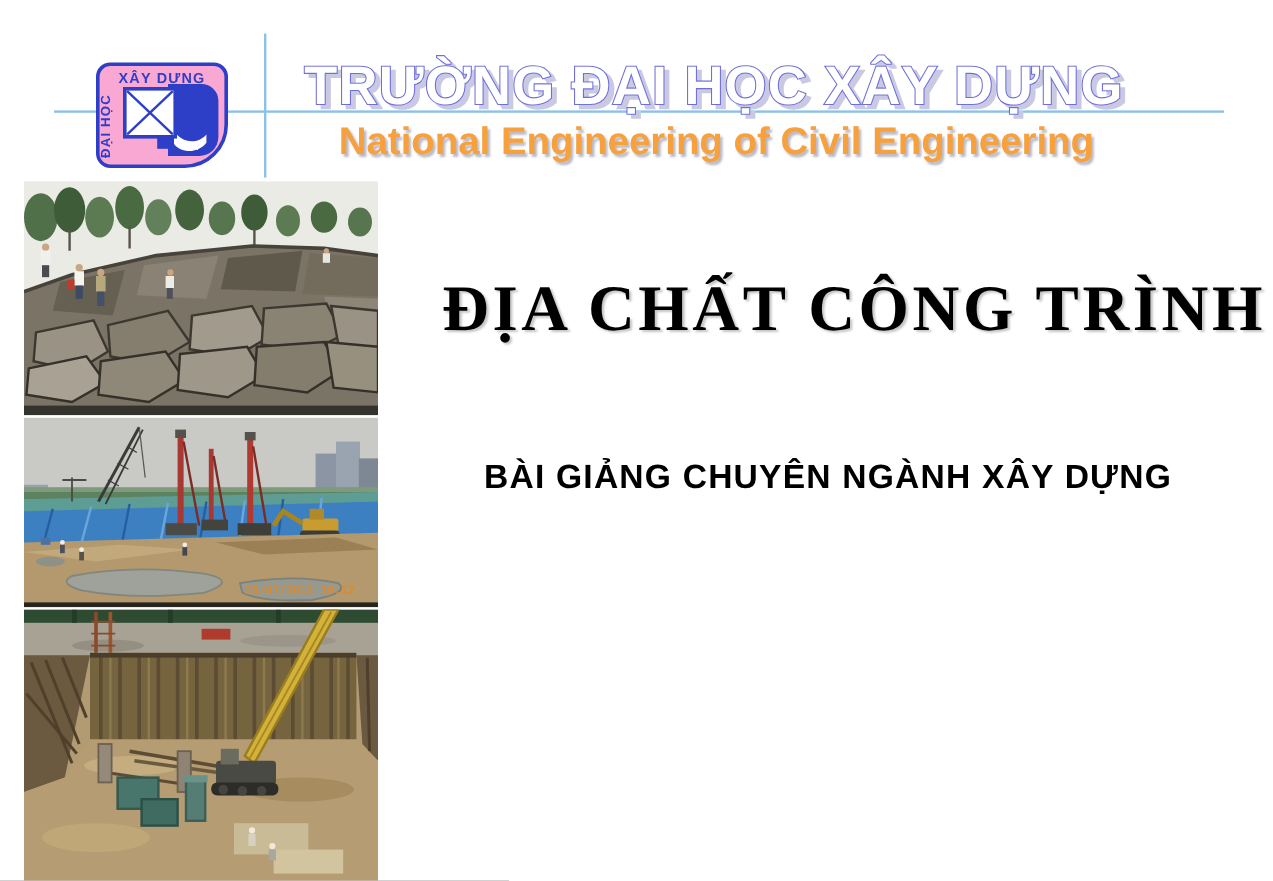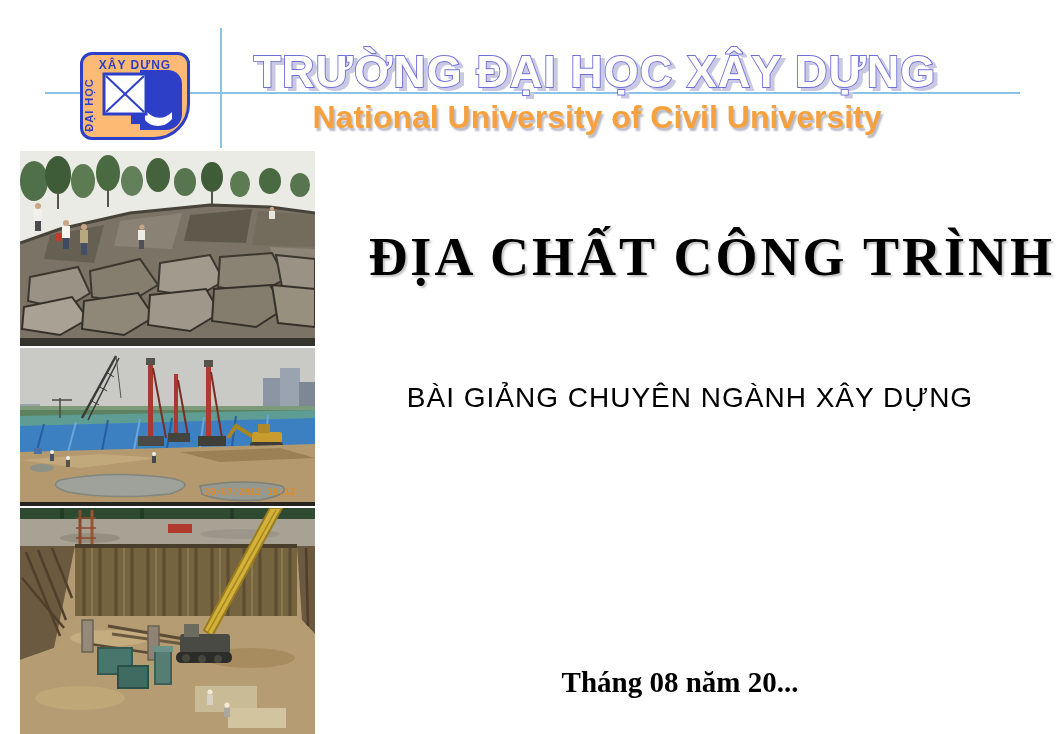--- a/index.html
+++ b/index.html
@@ -2,21 +2,21 @@
 <html><head>
 <meta charset="utf-8">
 <style>
   html,body{margin:0;padding:0;background:#888;}
   .slide{position:relative;width:1061px;height:734px;background:#ffffff;overflow:hidden;
          font-family:"Liberation Sans",sans-serif;}
   
   .guide-h{position:absolute;left:45px;top:92px;width:975px;height:2px;background:#8cc2e6;z-index:1;}
   .guide-v{position:absolute;left:220px;top:28px;width:2px;height:120px;background:#8cc2e6;z-index:1;}
   
-  .logo-badge{position:absolute;left:80px;top:52px;width:104px;height:82px;background:#fdba74;
+  .logo-badge{position:absolute;left:80px;top:52px;width:104px;height:82px;background:#f9a8d4;
               border:3px solid #2e3fc7;border-radius:12px 12px 36px 12px;z-index:2;}
   .logo-top{position:absolute;left:0;top:3px;width:100%;text-align:center;color:#2e3fc7;
             font-weight:bold;font-size:12px;letter-spacing:1px;}
   .logo-side{position:absolute;left:-23px;top:43px;width:60px;height:14px;text-align:center;
              transform:rotate(-90deg);color:#2e3fc7;font-weight:bold;font-size:11px;letter-spacing:1px;}
   .logo-emblem{position:absolute;left:18px;top:12px;width:82px;height:66px;}
   
   .uni-vi{position:absolute;left:225px;top:40px;overflow:visible;z-index:2;}
   .uni-vi text{font-family:"Liberation Sans",sans-serif;font-weight:bold;font-size:45px;letter-spacing:1px;}
   .uni-vi .shadow-t{fill:#c9c9e4;stroke:#c9c9e4;stroke-width:2px;}
@@ -26,21 +26,21 @@
   
   .photo{position:absolute;left:20px;display:block;}
   .photo1{top:151px;width:295px;height:195px;}
   .photo2{top:348px;width:295px;height:158px;}
   .photo3{top:508px;width:295px;height:226px;}
   
   .title{position:absolute;left:325px;top:226px;width:730px;text-align:right;color:#000;
          font-family:"Liberation Serif",serif;font-weight:bold;font-size:54px;letter-spacing:3px;
          text-shadow:2px 2px 2px #c4c4c4;white-space:nowrap;}
   .subtitle{position:absolute;left:325px;top:382px;width:730px;text-align:center;color:#000;
-            font-weight:normal;font-size:28px;letter-spacing:1px;white-space:nowrap;}
+            font-weight:bold;font-size:28px;letter-spacing:1px;white-space:nowrap;}
   .dateline{position:absolute;left:330px;top:666px;width:700px;text-align:center;color:#000;
             font-family:"Liberation Serif",serif;font-weight:bold;font-size:29px;}
 </style>
 </head>
 <body>
 
 <div class="slide">
 
   <div class="guide-h"></div>
   <div class="guide-v"></div>
@@ -57,21 +57,21 @@
       <line x1="5" y1="9" x2="43" y2="45" stroke="#2e3fc7" stroke-width="2"></line>
       <line x1="43" y1="9" x2="5" y2="45" stroke="#2e3fc7" stroke-width="2"></line>
     </svg>
   </div>
 
   <svg class="uni-vi" width="740" height="60">
     <text class="shadow-t" x="374" y="50" text-anchor="middle">TRƯỜNG ĐẠI HỌC XÂY DỰNG</text>
     <text class="main-t" x="370" y="47" text-anchor="middle">TRƯỜNG ĐẠI HỌC XÂY DỰNG</text>
   </svg>
 
-  <div class="uni-en">National University of Civil University</div>
+  <div class="uni-en">National Engineering of Civil Engineering</div>
 
   <svg class="photo photo1" viewBox="0 0 295 195" preserveAspectRatio="none">
     <rect width="295" height="195" fill="#ebebe6"></rect>
     <g>
       <ellipse cx="14" cy="30" rx="14" ry="20" fill="#50704a"></ellipse>
       <ellipse cx="38" cy="24" rx="13" ry="19" fill="#3f5c38"></ellipse>
       <ellipse cx="63" cy="30" rx="12" ry="17" fill="#5d7b52"></ellipse>
       <ellipse cx="88" cy="22" rx="12" ry="18" fill="#4a6a42"></ellipse>
       <ellipse cx="112" cy="30" rx="11" ry="15" fill="#62805a"></ellipse>
       <ellipse cx="138" cy="24" rx="12" ry="17" fill="#44633c"></ellipse>
@@ -287,15 +287,14 @@
     <g>
       <circle cx="190" cy="184" r="2.6" fill="#f2ead6"></circle>
         <rect x="187" y="187" width="6" height="10" fill="#d8d0c0"></rect>
       <circle cx="207" cy="197" r="2.6" fill="#f2ead6"></circle>
         <rect x="204" y="200" width="6" height="9" fill="#a8a89e"></rect>
     </g>
   </svg>
 
   <div class="title">ĐỊA CHẤT CÔNG TRÌNH</div>
   <div class="subtitle">BÀI GIẢNG CHUYÊN NGÀNH XÂY DỰNG</div>
-  <div class="dateline">Tháng 08 năm 20...</div>
 
 </div>
 
 </body></html>

